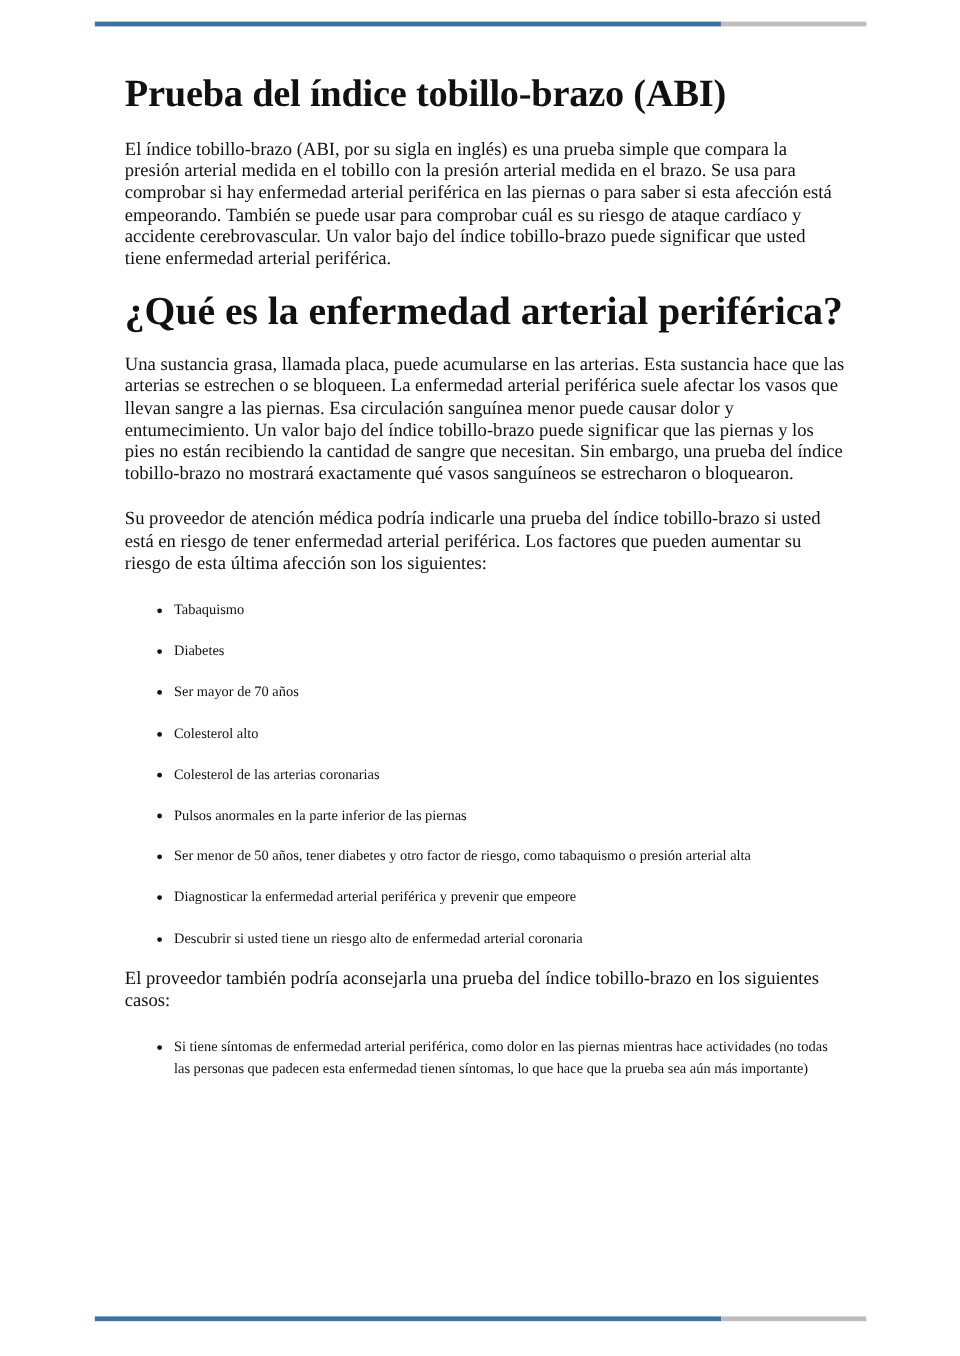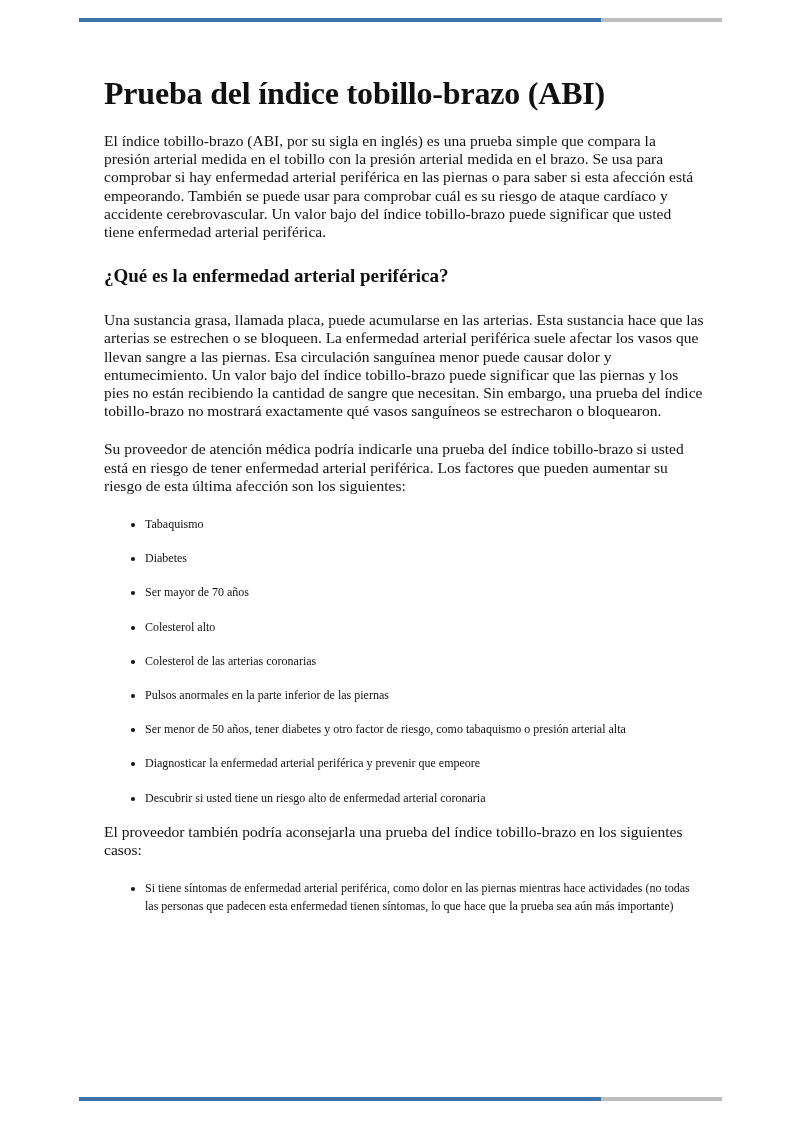--- a/index.html
+++ b/index.html
@@ -4,22 +4,22 @@
 <style>
   html, body { margin: 0; padding: 0; background: #ffffff; }
   body { width: 800px; height: 1130px; position: relative; overflow: hidden; font-family: "Liberation Serif", "DejaVu Serif", serif; color: #111; }
   .bar { position: absolute; left: 79px; width: 643px; height: 4px; display: flex; }
   .bar .blue { width: 522px; background: #3b73a6; }
   .bar .gray { flex: 1; background: #bdbdbd; }
   .bar.top { top: 18px; }
   .bar.bottom { top: 1097px; }
   .footer { position: absolute; top: 1169px; left: 79px; width: 643px; display: flex; justify-content: flex-start; font-family: Liberation Mono, monospace; font-style: italic; font-size: 7px; color: #888; }
   .content { position: absolute; left: 104px; top: 52px; width: 600px; }
-  h1 { font-size: 32px; font-weight: bold; margin: 22px 0 20px 0; line-height: 38px; letter-spacing: -0.2px; }
-  h2 { font-size: 19px; font-weight: bold; margin: 0 0 20px 0; line-height: 30px; }
+  h1 { font-size: 32px; font-weight: bold; margin: 6px 0 20px 0; line-height: 38px; letter-spacing: -0.2px; }
+  h2 { font-size: 33px; font-weight: bold; margin: 0 0 20px 0; line-height: 30px; }
   p { font-size: 15.5px; line-height: 18.2px; margin: 0 0 20px 0; }
   ul { margin: 0 0 14px 0; padding-left: 41px; }
   li { font-size: 12px; line-height: 18.2px; margin: 0 0 16px 0; list-style: disc; }
 </style>
 </head>
 <body>
 
 <div class="bar top">
   <div class="blue"></div>
   <div class="gray"></div>

